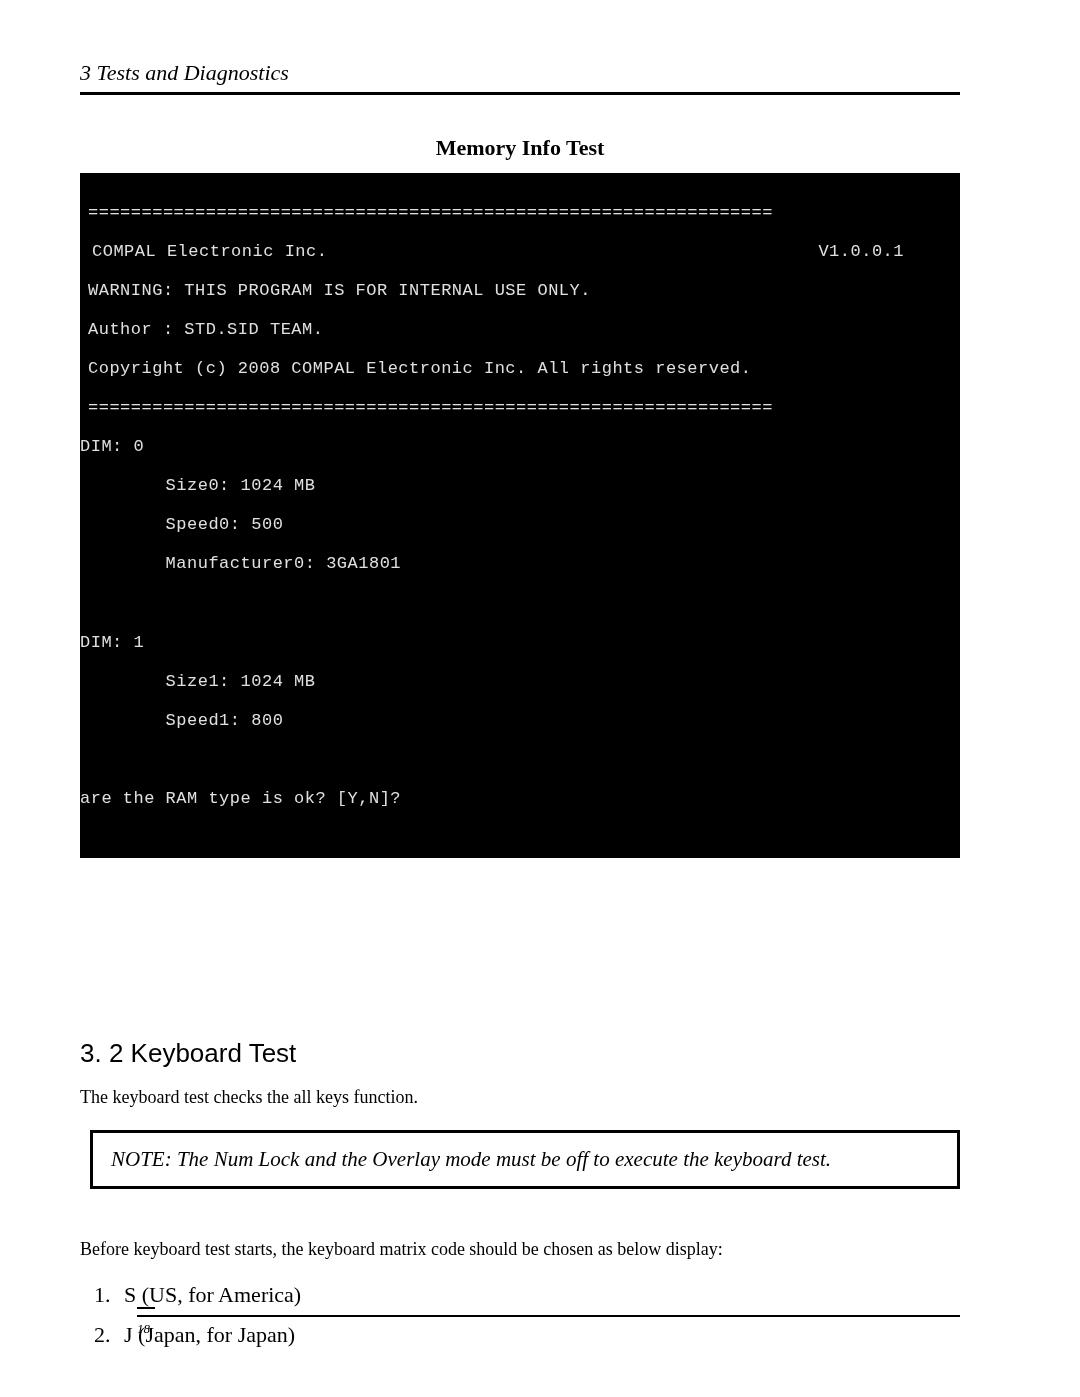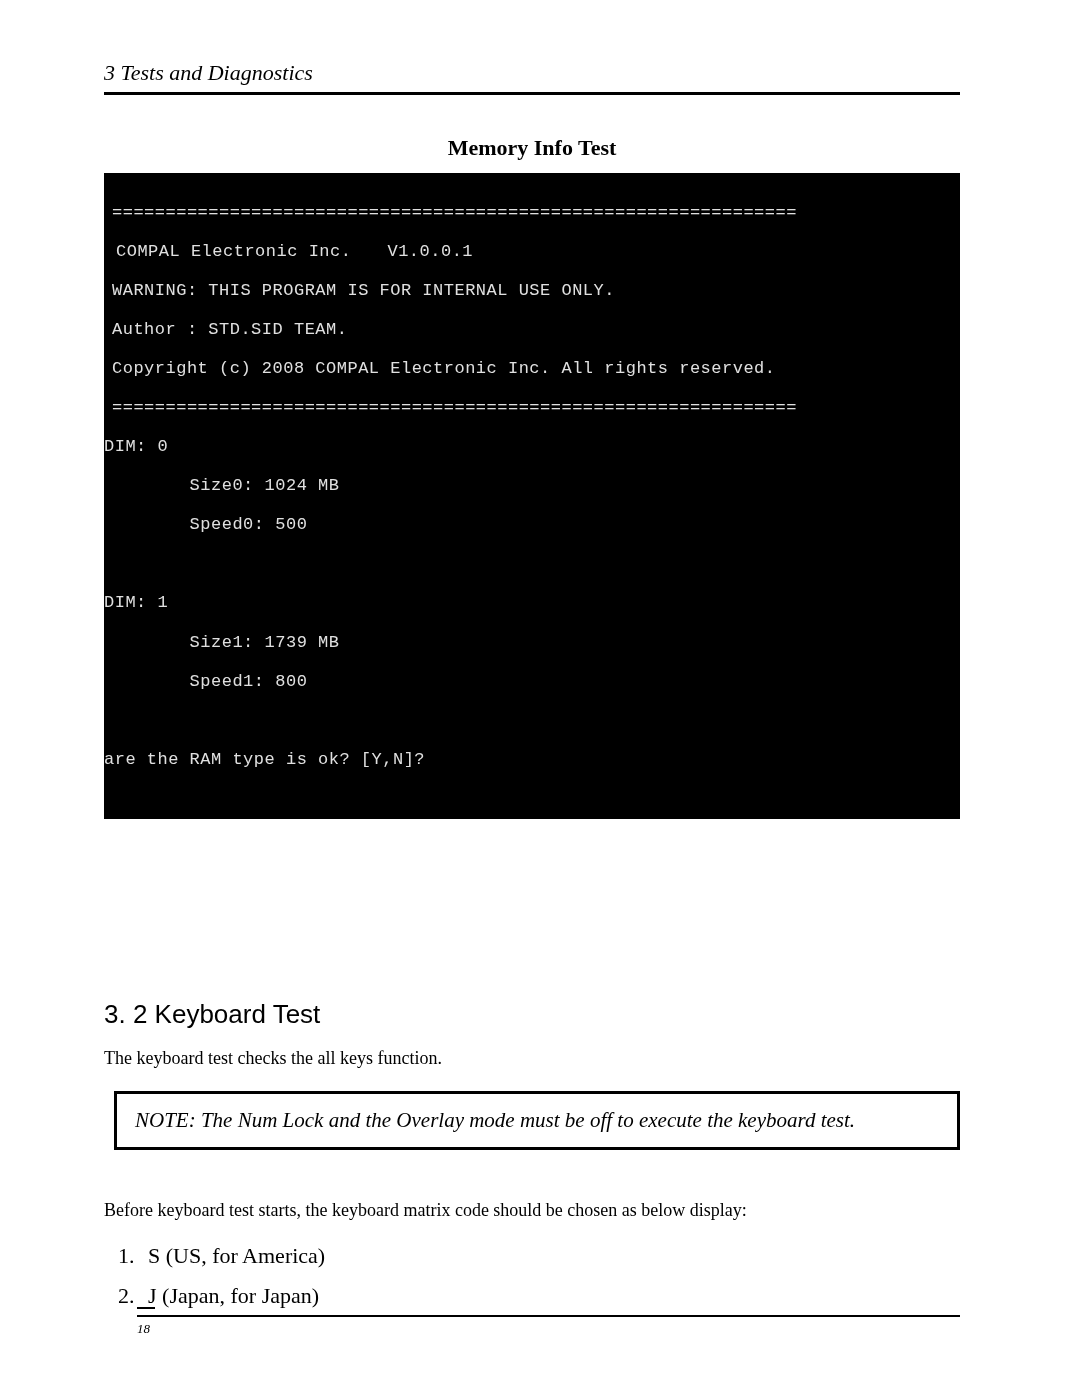--- a/index.html
+++ b/index.html
@@ -7,21 +7,21 @@
     padding: 0;
     background: #ffffff;
     font-family: "Times New Roman", Times, serif;
     color: #000000;
     width: 1080px;
     height: 1397px;
     box-sizing: border-box;
     position: relative;
   }
   .page {
-    padding: 60px 120px 60px 104px;
+    padding: 60px 120px 60px 80px;
     box-sizing: border-box;
     width: 100%;
     height: 100%;
     position: relative;
   }
   .header {
     font-style: italic;
     font-size: 22px;
     border-bottom: 3px solid #000;
     padding-bottom: 6px;
@@ -42,22 +42,22 @@
     white-space: pre;
     padding: 10px 0 10px 0;
     min-height: 410px;
     letter-spacing: 0.5px;
   }
   .terminal .line {
     padding: 0 8px;
   }
   .terminal .hdrline {
     display: flex;
+    justify-content: space-between;
     padding: 0 56px 0 12px;
-    gap: 36px;
   }
   .section-title {
     font-family: Arial, Helvetica, sans-serif;
     font-size: 26px;
     margin-top: 180px;
     margin-bottom: 18px;
   }
   .body-text {
     font-size: 18px;
     margin-bottom: 22px;
@@ -110,23 +110,24 @@
   <div class="terminal">
 <div class="line">================================================================</div>
 <div class="hdrline"><span>COMPAL Electronic Inc.</span><span>V1.0.0.1</span></div>
 <div class="line">WARNING: THIS PROGRAM IS FOR INTERNAL USE ONLY.</div>
 <div class="line">Author : STD.SID TEAM.</div>
 <div class="line">Copyright (c) 2008 COMPAL Electronic Inc. All rights reserved.</div>
 <div class="line">================================================================</div>
 <div>DIM: 0</div>
 <div>        Size0: 1024 MB</div>
 <div>        Speed0: 500</div>
+<div>        Manufacturer0: 3GA1801</div>
 <div> </div>
 <div>DIM: 1</div>
-<div>        Size1: 1739 MB</div>
+<div>        Size1: 1024 MB</div>
 <div>        Speed1: 800</div>
 <div> </div>
 <div>are the RAM type is ok? [Y,N]?</div>
   </div>
 
   <div class="section-title">3. 2 Keyboard Test</div>
 
   <div class="body-text">The keyboard test checks the all keys function.</div>
 
   <div class="note-box">

